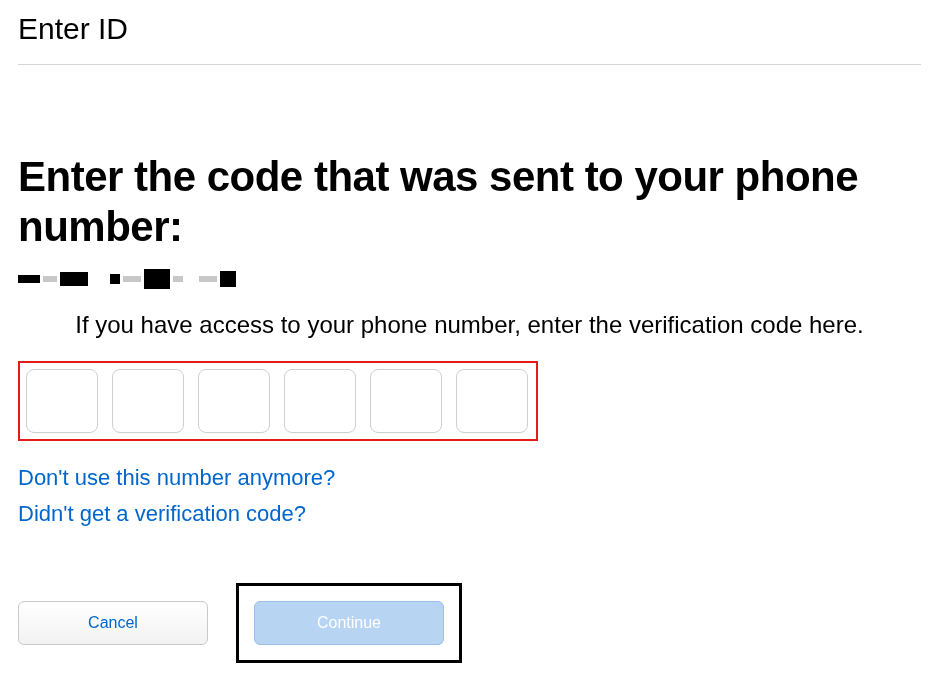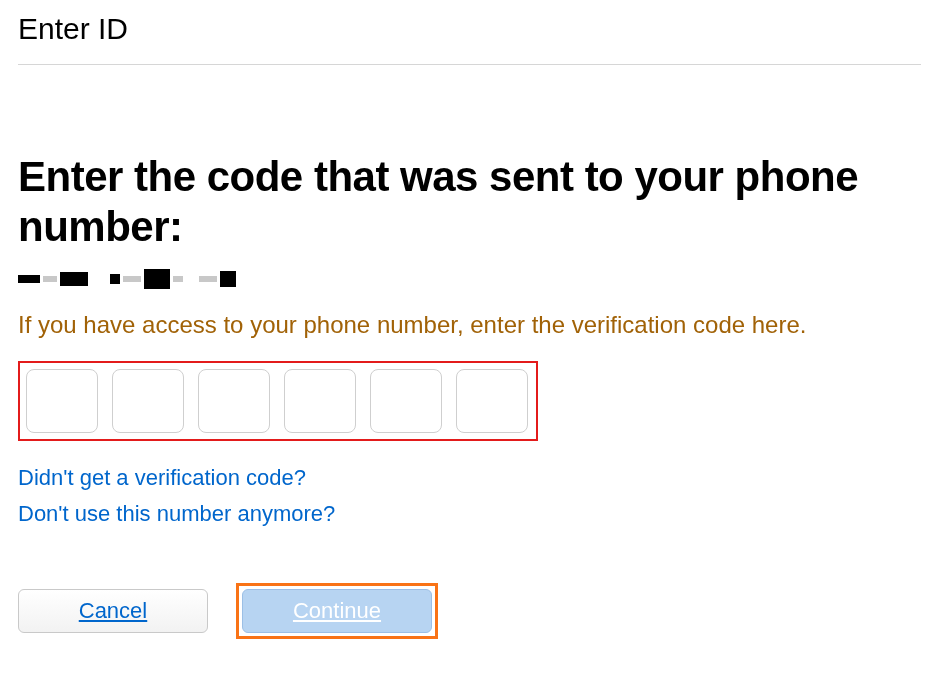--- a/index.html
+++ b/index.html
@@ -46,22 +46,23 @@
     .redacted-number .bar {
       display: inline-block;
       background: #000;
     }
     .redacted-number .bar.light {
       background: #c8c8c8;
     }
     .instruction {
       font-size: 24px;
       font-weight: 400;
-      color: #a16207;
+      color: #000000;
       margin-bottom: 22px;
+      text-align: center;
     }
     .code-row-wrap {
       border: 2px solid #e31b1b;
       padding: 6px 8px 6px 6px;
       display: inline-block;
       margin-bottom: 24px;
     }
     .code-row {
       display: flex;
       gap: 14px;
@@ -91,35 +92,34 @@
     }
     .button-row {
       display: flex;
       align-items: center;
       gap: 28px;
     }
     .btn {
       width: 190px;
       height: 44px;
       border-radius: 6px;
-      font-size: 22px;
+      font-size: 16px;
       cursor: pointer;
       display: flex;
       align-items: center;
       justify-content: center;
-      text-decoration: underline;
     }
     .btn-cancel {
       background: linear-gradient(to bottom, #ffffff, #f2f2f2);
       border: 1px solid #c9c9c9;
       color: #0066cc;
     }
     .continue-wrap {
-      border: 3px solid #f97316;
-      padding: 3px;
+      border: 3px solid #000000;
+      padding: 15px;
     }
     .btn-continue {
       background: #b7d4f2;
       border: 1px solid #9bbfe6;
       color: #ffffff;
     }
   </style>
 </head>
 <body>
 
@@ -151,22 +151,22 @@
       <input class="code-input" type="text" maxlength="1" value="" style="">
       <input class="code-input" type="text" maxlength="1" value="" style="">
       <input class="code-input" type="text" maxlength="1" value="" style="">
       <input class="code-input" type="text" maxlength="1" value="" style="">
       <input class="code-input" type="text" maxlength="1" value="" style="">
       <input class="code-input" type="text" maxlength="1" value="" style="">
     </div>
   </div>
 
   <div class="link-list">
+    <a class="link">Don't use this number anymore?</a>
     <a class="link">Didn't get a verification code?</a>
-    <a class="link">Don't use this number anymore?</a>
   </div>
 
   <div class="button-row">
     <button class="btn btn-cancel">Cancel</button>
     <div class="continue-wrap">
       <button class="btn btn-continue">Continue</button>
     </div>
   </div>
 </div>
 

